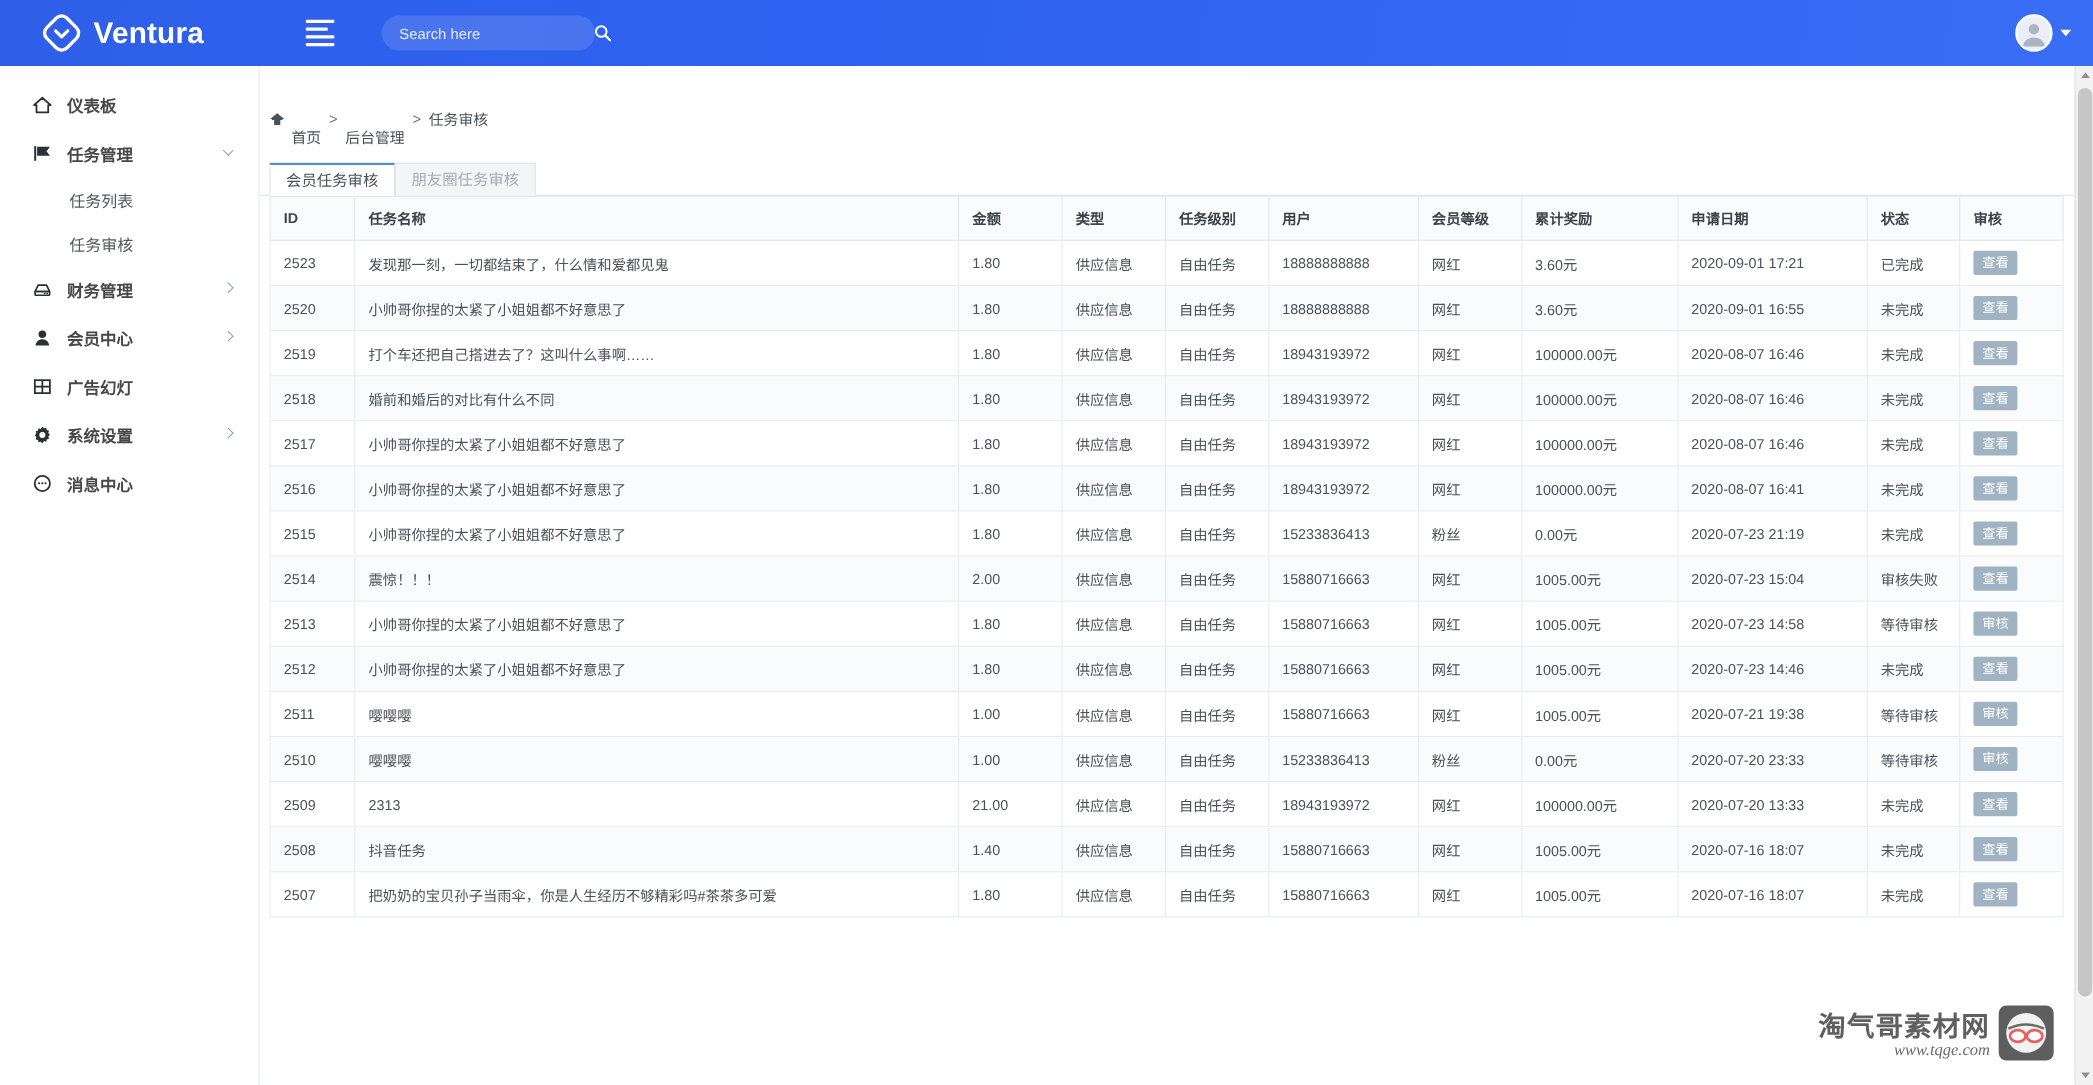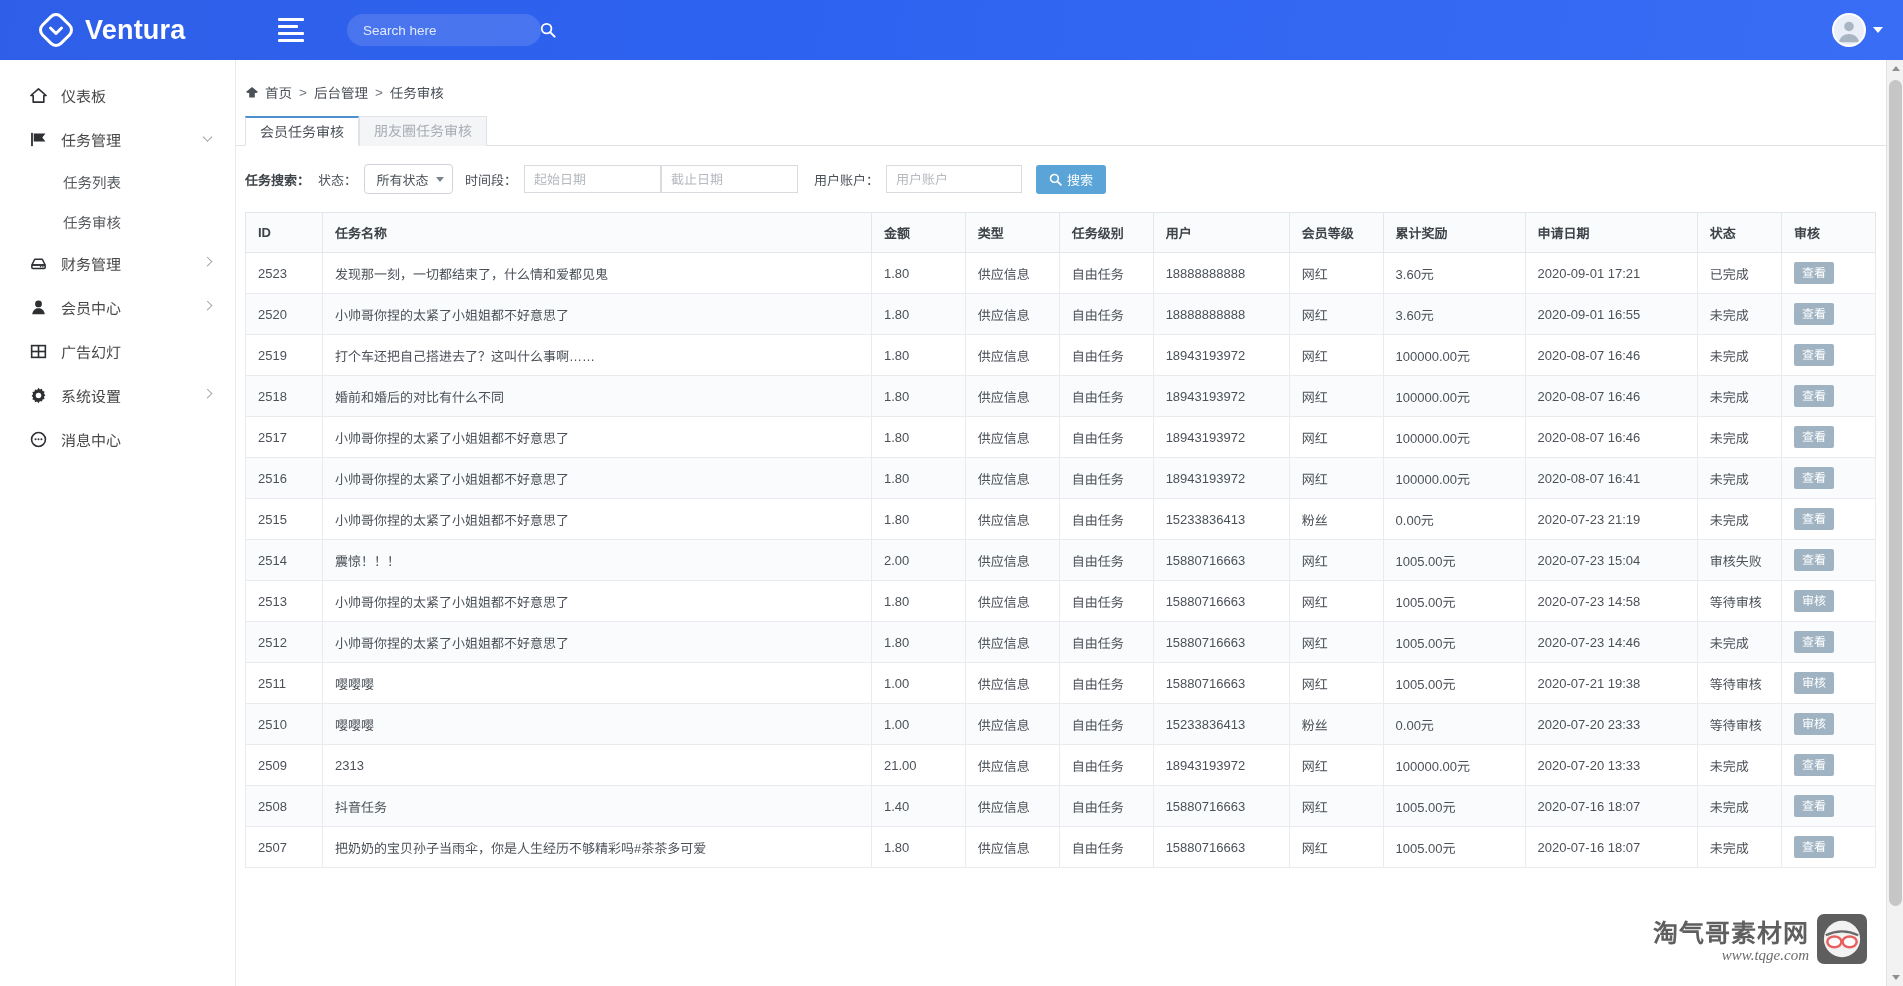--- a/index.html
+++ b/index.html
@@ -83,20 +83,21 @@
     background: #ffffff;
     border-right: 1px solid #e7e9ed;
     padding-top: 13px;
     z-index: 20;
   }
   .nav-item {
     display: flex; align-items: center;
     height: 44px; padding: 0 22px 0 28px;
     cursor: pointer; position: relative;
     color: #4a4a4a;
+    font-weight: bold;
   }
   .nav-icon {
     width: 20px; height: 20px; flex: 0 0 20px;
     display: flex; align-items: center; justify-content: center;
     margin-right: 13px;
   }
   .nav-label { font-size: 15px; color: #484848; white-space: nowrap; }
   .nav-arrow {
     position: absolute; right: 24px; top: 50%;
     width: 7px; height: 7px;
@@ -126,21 +127,21 @@
     padding: 22px 0 0 0;
   }
   .breadcrumb {
     padding-left: 9px;
     display: flex; align-items: center; gap: 6px;
     font-size: 13.5px; color: #4b5158;
     margin-bottom: 14px;
   }
   .bc-home { width: 14px; height: 13px; display: inline-block; }
   .bc-sep { color: #6f757c; margin: 0 1px; }
-  .bc-link { cursor: pointer; }
+  .bc-link { cursor: pointer; margin-top: 32px; }
 
   .tabs {
     display: flex; align-items: flex-end;
     padding-left: 9px;
     border-bottom: 1px solid #dfe2e6;
     height: 30px;
   }
   .tab {
     height: 30px; line-height: 28px;
     padding: 0 14px;
@@ -475,40 +476,20 @@
       <span class="bc-link">后台管理</span>
       <span class="bc-sep">&gt;</span>
       <span>任务审核</span>
     </div>
 
     <div class="tabs">
       <div class="tab active">会员任务审核</div>
       <div class="tab">朋友圈任务审核</div>
     </div>
 
-    <div class="filterbar">
-      <span class="filter-label">任务搜索：</span>
-      <span class="filter-sublabel">状态：</span>
-      <div class="sel-wrap">
-        <span class="sel-val">所有状态</span>
-        <span class="sel-caret"></span>
-      </div>
-      <span class="filter-sublabel">时间段：</span>
-      <input class="date-input start" type="text" value="" placeholder="起始日期" style="">
-      <input class="date-input end" type="text" value="" placeholder="截止日期" style="">
-      <span class="filter-sublabel" style="margin-left:16px;">用户账户：</span>
-      <input class="user-input" type="text" value="" placeholder="用户账户" style="">
-      <button class="btn-search">
-        <svg viewBox="0 0 14 14" width="13" height="13">
-          <circle cx="5.8" cy="5.8" r="4.2" fill="none" stroke="#ffffff" stroke-width="1.7"></circle>
-          <line x1="9" y1="9" x2="12.8" y2="12.8" stroke="#ffffff" stroke-width="1.9" stroke-linecap="round"></line>
-        </svg>
-        <span>搜索</span>
-      </button>
-    </div>
 
     <div class="table-scroll">
       <table class="grid">
         <thead>
           <tr>
             <th class="c-id">ID</th>
             <th class="c-name">任务名称</th>
             <th class="c-amt">金额</th>
             <th class="c-type">类型</th>
             <th class="c-level">任务级别</th>

